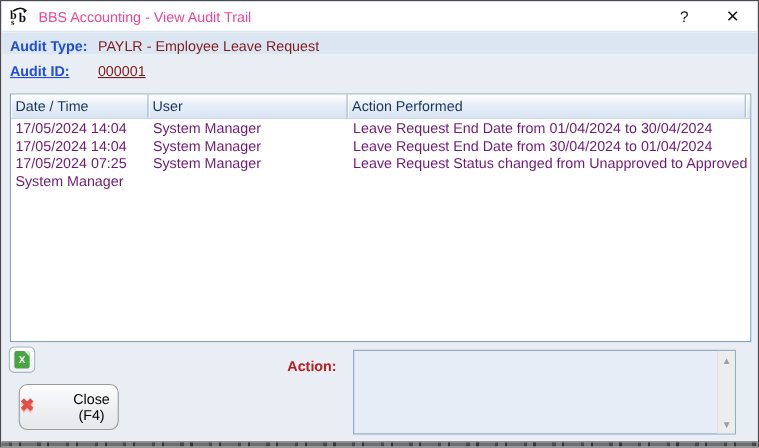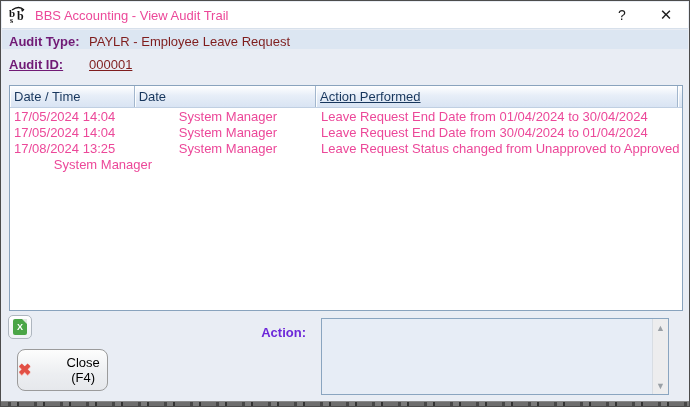--- a/index.html
+++ b/index.html
@@ -23,21 +23,21 @@
     width:44px; height:100%; display:flex; align-items:center; justify-content:center;
     font-size:14px; color:#1a1a1a; cursor:default; background:transparent; border:none;
   }
   .tb-btn.close { font-size:15px; }
 
   
   .field-band {
     position:absolute; left:1px; right:1px; top:29px; height:19px;
     background:#dce6f2;
   }
-  .field-label { position:absolute; left:8px; font-size:13px; font-weight:bold; color:#701a75; }
+  .field-label { position:absolute; left:8px; font-size:13px; font-weight:bold; color:#1d4ed8; }
   .field-value { position:absolute; left:88px; font-size:13px; color:#7f1d1d; }
   .row-type { top:33px; }
   .row-id   { top:56px;text-decoration:underline; }
 
   
   .grid {
     position:absolute; left:8px; top:84px; width:674px; height:226px;
     background:#ffffff; border:1px solid #89a3bd;
   }
   .grid-header {
@@ -46,50 +46,50 @@
     border-bottom:1px solid #c0cfe2;
     display:flex;
   }
   .grid-header .hcell {
     position:relative; height:100%; display:flex; align-items:center;
     padding-left:4px; font-size:13px; color:#17365d;
     border-right:1px solid #a2b6cd; box-shadow:1px 0 0 #fdfefe inset;
   }
   .hcell.c1 { width:125px; }
   .hcell.c2 { width:182px; }
-  .hcell.c3 { width:363px;text-decoration:underline; }
+  .hcell.c3 { width:363px; }
   .hcell.c4 { flex:1; border-right:none; }
   .grid-body { position:absolute; left:0; top:22px; right:0; bottom:0; overflow:hidden; }
   .grid-row { display:flex; height:16px; align-items:center; cursor:default; }
   .grid-row .cell {
-    font-size:13px; color:#ec4899; white-space:nowrap; overflow:hidden; padding-left:4px;
+    font-size:13px; color:#701a75; white-space:nowrap; overflow:hidden; padding-left:4px;
   }
   .cell.c1 { width:125px; }
-  .cell.c2 { width:182px;text-align:center; }
+  .cell.c2 { width:182px; }
   .cell.c3 { flex:1; }
 
   
   .excel-btn {
     position:absolute; left:7px; top:314px; width:24px; height:24px;
     background:linear-gradient(#ffffff,#eef1f5); border:1px solid #aeb6bf; border-radius:5px;
     display:flex; align-items:center; justify-content:center; cursor:default;
   }
   .excel-icon {
     position:relative; width:14px; height:16px; background:#4aa546; border-radius:2px;
     display:flex; align-items:center; justify-content:center;
   }
   .excel-icon::before {
     content:""; position:absolute; top:0; right:0; border-style:solid;
     border-width:0 5px 5px 0; border-color:transparent #dfe7df transparent transparent;
   }
   .excel-x { color:#ffffff; font-size:9px; font-weight:bold; line-height:1; }
 
   .action-label {
     position:absolute; left:230px; top:324px; width:75px; text-align:right;
-    font-size:13px; font-weight:bold; color:#6d28d9;
+    font-size:13px; font-weight:bold; color:#b91c1c;
   }
   .action-box {
     position:absolute; left:320px; top:317px; width:348px; height:77px;
     background:#e7edf6; border:1px solid #8aa5c0;
   }
   .action-text { position:absolute; left:3px; top:2px; right:20px; bottom:2px; font-size:13px; color:#1b1b1b; }
   .vscroll {
     position:absolute; top:0; right:0; width:16px; height:100%;
     background:#ededee; border-left:1px solid #d8dde3;
   }
@@ -137,37 +137,37 @@
 
   <div class="field-band"></div>
   <span class="field-label row-type">Audit Type:</span>
   <span class="field-value row-type">PAYLR - Employee Leave Request</span>
   <span class="field-label row-id">Audit ID:</span>
   <span class="field-value row-id">000001</span>
 
   <div class="grid">
     <div class="grid-header">
       <div class="hcell c1">Date / Time</div>
-      <div class="hcell c2">Date</div>
+      <div class="hcell c2">User</div>
       <div class="hcell c3">Action Performed</div>
       <div class="hcell c4"></div>
     </div>
     <div class="grid-body">
       <div class="grid-row">
         <div class="cell c1">17/05/2024 14:04</div>
         <div class="cell c2">System Manager</div>
         <div class="cell c3">Leave Request End Date from 01/04/2024 to 30/04/2024</div>
       </div>
       <div class="grid-row">
         <div class="cell c1">17/05/2024 14:04</div>
         <div class="cell c2">System Manager</div>
         <div class="cell c3">Leave Request End Date from 30/04/2024 to 01/04/2024</div>
       </div>
       <div class="grid-row">
-        <div class="cell c1">17/08/2024 13:25</div>
+        <div class="cell c1">17/05/2024 07:25</div>
         <div class="cell c2">System Manager</div>
         <div class="cell c3">Leave Request Status changed from Unapproved to Approved</div>
       </div>
       <div class="grid-row">
         <div class="cell c2">System Manager</div>
       </div>
     </div>
   </div>
 
   <button class="excel-btn">

